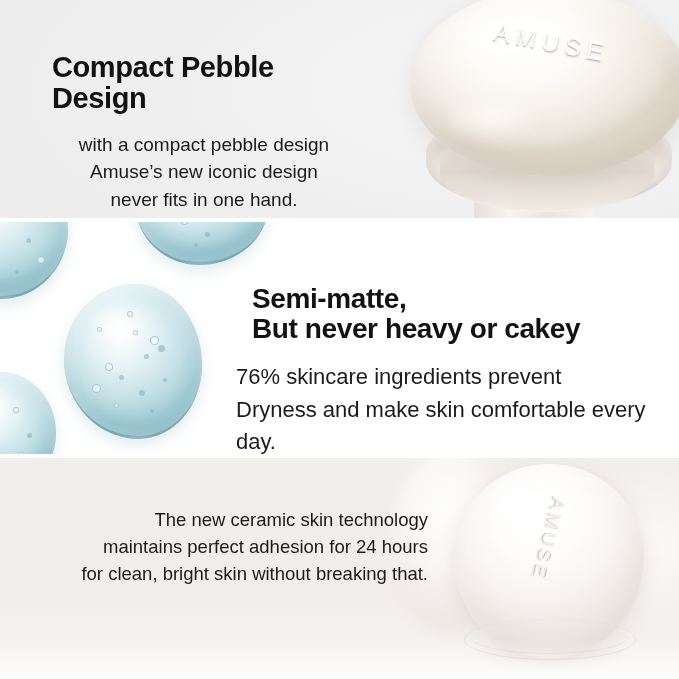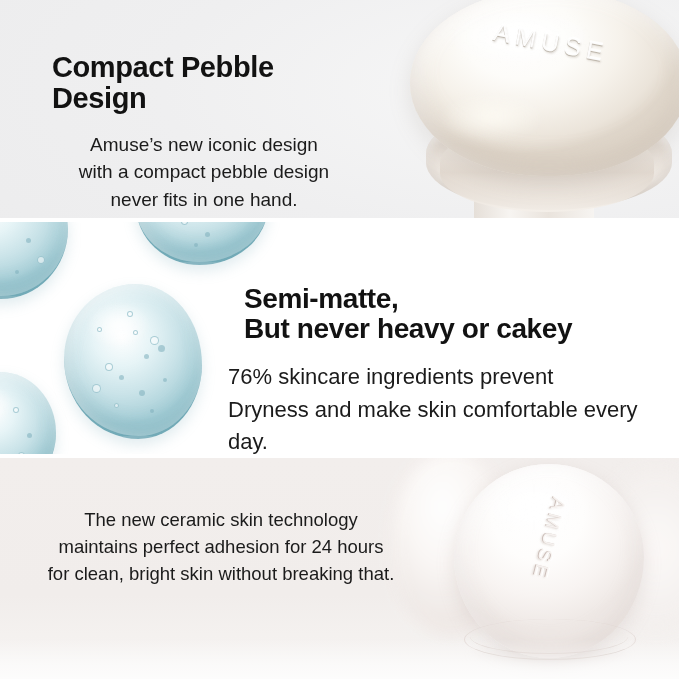--- a/index.html
+++ b/index.html
@@ -176,21 +176,21 @@
   }
 
   
   #panel-2 {
     top: 222px;
     height: 232px;
     background: #ffffff;
   }
   #panel-2 .copy {
     position: absolute;
-    left: 228px;
+    left: 236px;
     top: 46px;
     width: 440px;
   }
   #panel-2 .headline {
     font-size: 28px;
     text-align: left;
   }
   #panel-2 .headline .ln { display: block; }
   #panel-2 .body-copy {
     margin-top: 17px;
@@ -274,21 +274,21 @@
     width: 414px;
   }
   #panel-3 .headline {
     font-size: 28px;
     text-align: center;
     padding-left: 4px;
   }
   #panel-3 .body-copy {
     margin-top: 12px;
     font-size: 18.5px;
-    text-align: center;
+    text-align: right;
   }
   #panel-3 .body-copy .ln { display: block; }
 
   
   .compact-3-blur {
     position: absolute;
     left: 392px;
     top: -6px;
     width: 120px;
     height: 184px;
@@ -411,22 +411,22 @@
       <div class="lid">
         <div class="lid-gloss"></div>
         <div class="lid-gloss-2"></div>
       </div>
       <div class="brand">AMUSE</div>
     </div>
 
     <div class="copy">
       <h2 class="headline">Compact Pebble Design</h2>
       <p class="body-copy">
+        <span class="ln">with a compact pebble design</span>
         <span class="ln">Amuse’s new iconic design</span>
-        <span class="ln">with a compact pebble design</span>
         <span class="ln">never fits in one hand.</span>
       </p>
     </div>
   </section>
 
   <div class="divider" style="top:218px"></div>
 
   <section class="panel" id="panel-2">
 
     <div class="blob" id="blob-tl">

